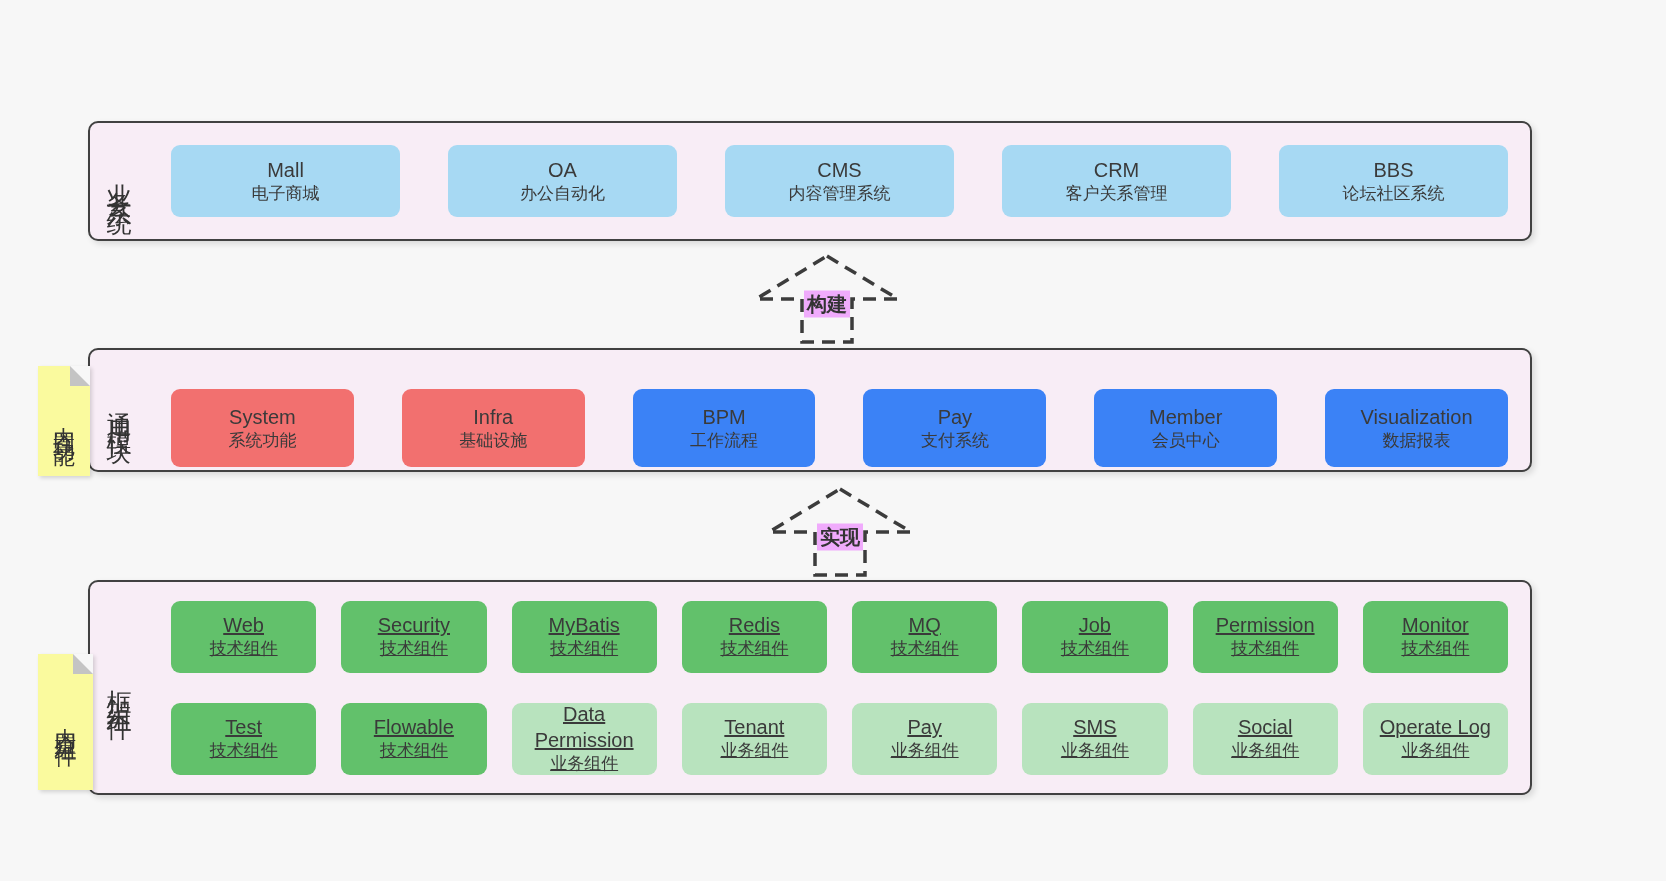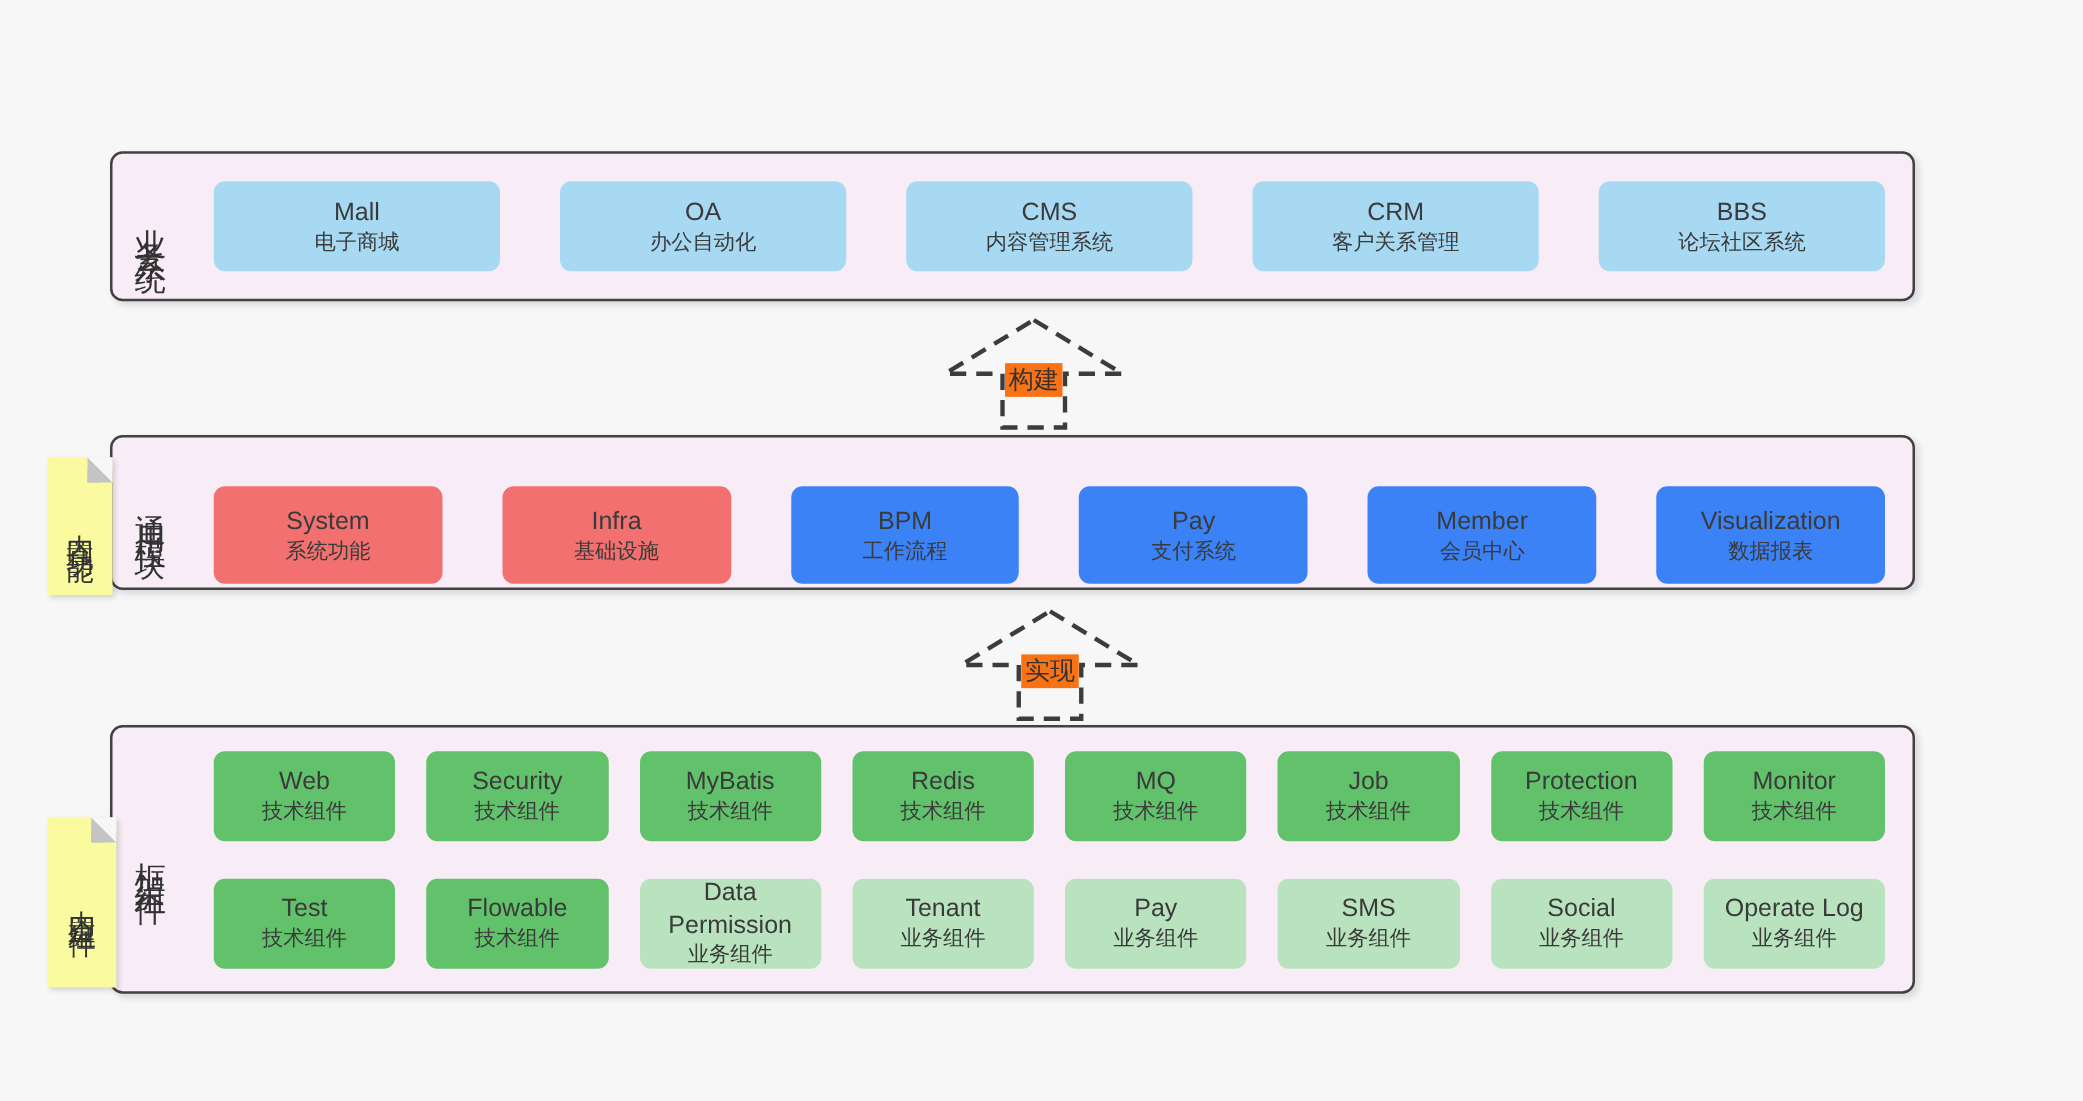--- a/index.html
+++ b/index.html
@@ -21,21 +21,21 @@
     width:58px; flex:0 0 58px; display:flex; align-items:center; justify-content:center;
   }
   .band-label span {
     writing-mode:vertical-rl; text-orientation:upright;
     font-size:25px; letter-spacing:9px; color:#333; line-height:1;
   }
   .band-boxes {
     flex:1; display:flex; align-items:center; gap:48px; padding-right:22px;padding-left:23px;
   }
   .band3 .band-boxes { flex-direction:column; justify-content:center; gap:30px; }
-  .brow { display:flex; gap:25px; width:100%; }
+  .brow { display:flex; gap:25px; width:100%;text-decoration:underline; }
   .box {
     flex:1; height:72px; border-radius:9px;
     display:flex; flex-direction:column; align-items:center; justify-content:center;
     text-align:center; line-height:1.3; font-size:20px; color:#3a3a3a;
     padding:2px 4px; box-sizing:border-box;
   }
   .band2 .box { height:78px;margin-top:36px; }
   .box .sub { font-size:17px; }
   .box.blue   { background:#a7d9f3; }
   .box.red    { background:#f2706f; }
@@ -61,21 +61,21 @@
   .arrow { position:absolute; width:146px; height:90px; }
   .arrow1 { left:754px; top:254px; }
   .arrow2 { left:767px; top:487px; }
   .arrow svg { display:block; width:146px; height:90px; }
   .arrow polygon {
     fill:none; stroke:#3c3c3c; stroke-width:3.5;
     stroke-dasharray:13 8;
   }
   .arrow-label {
     position:absolute; left:50%; top:55%; transform:translate(-50%,-50%);
-    background:#f97316; font-size:20px; color:#333; padding:0 3px; white-space:nowrap;
+    background:#f0abfc; font-size:20px; color:#333; padding:0 3px; white-space:nowrap;font-weight:bold;
   }
 </style>
 </head>
 <body>
 
 <div class="canvas">
 
   <div class="band band1">
     <div class="band-label">
       <span>业务系统</span>
@@ -184,21 +184,21 @@
         </div>
         <div class="box gdark">
           <span>MQ</span>
           <span class="sub">技术组件</span>
         </div>
         <div class="box gdark">
           <span>Job</span>
           <span class="sub">技术组件</span>
         </div>
         <div class="box gdark">
-          <span>Protection</span>
+          <span>Permission</span>
           <span class="sub">技术组件</span>
         </div>
         <div class="box gdark">
           <span>Monitor</span>
           <span class="sub">技术组件</span>
         </div>
       </div>
       <div class="brow">
         <div class="box gdark">
           <span>Test</span>

